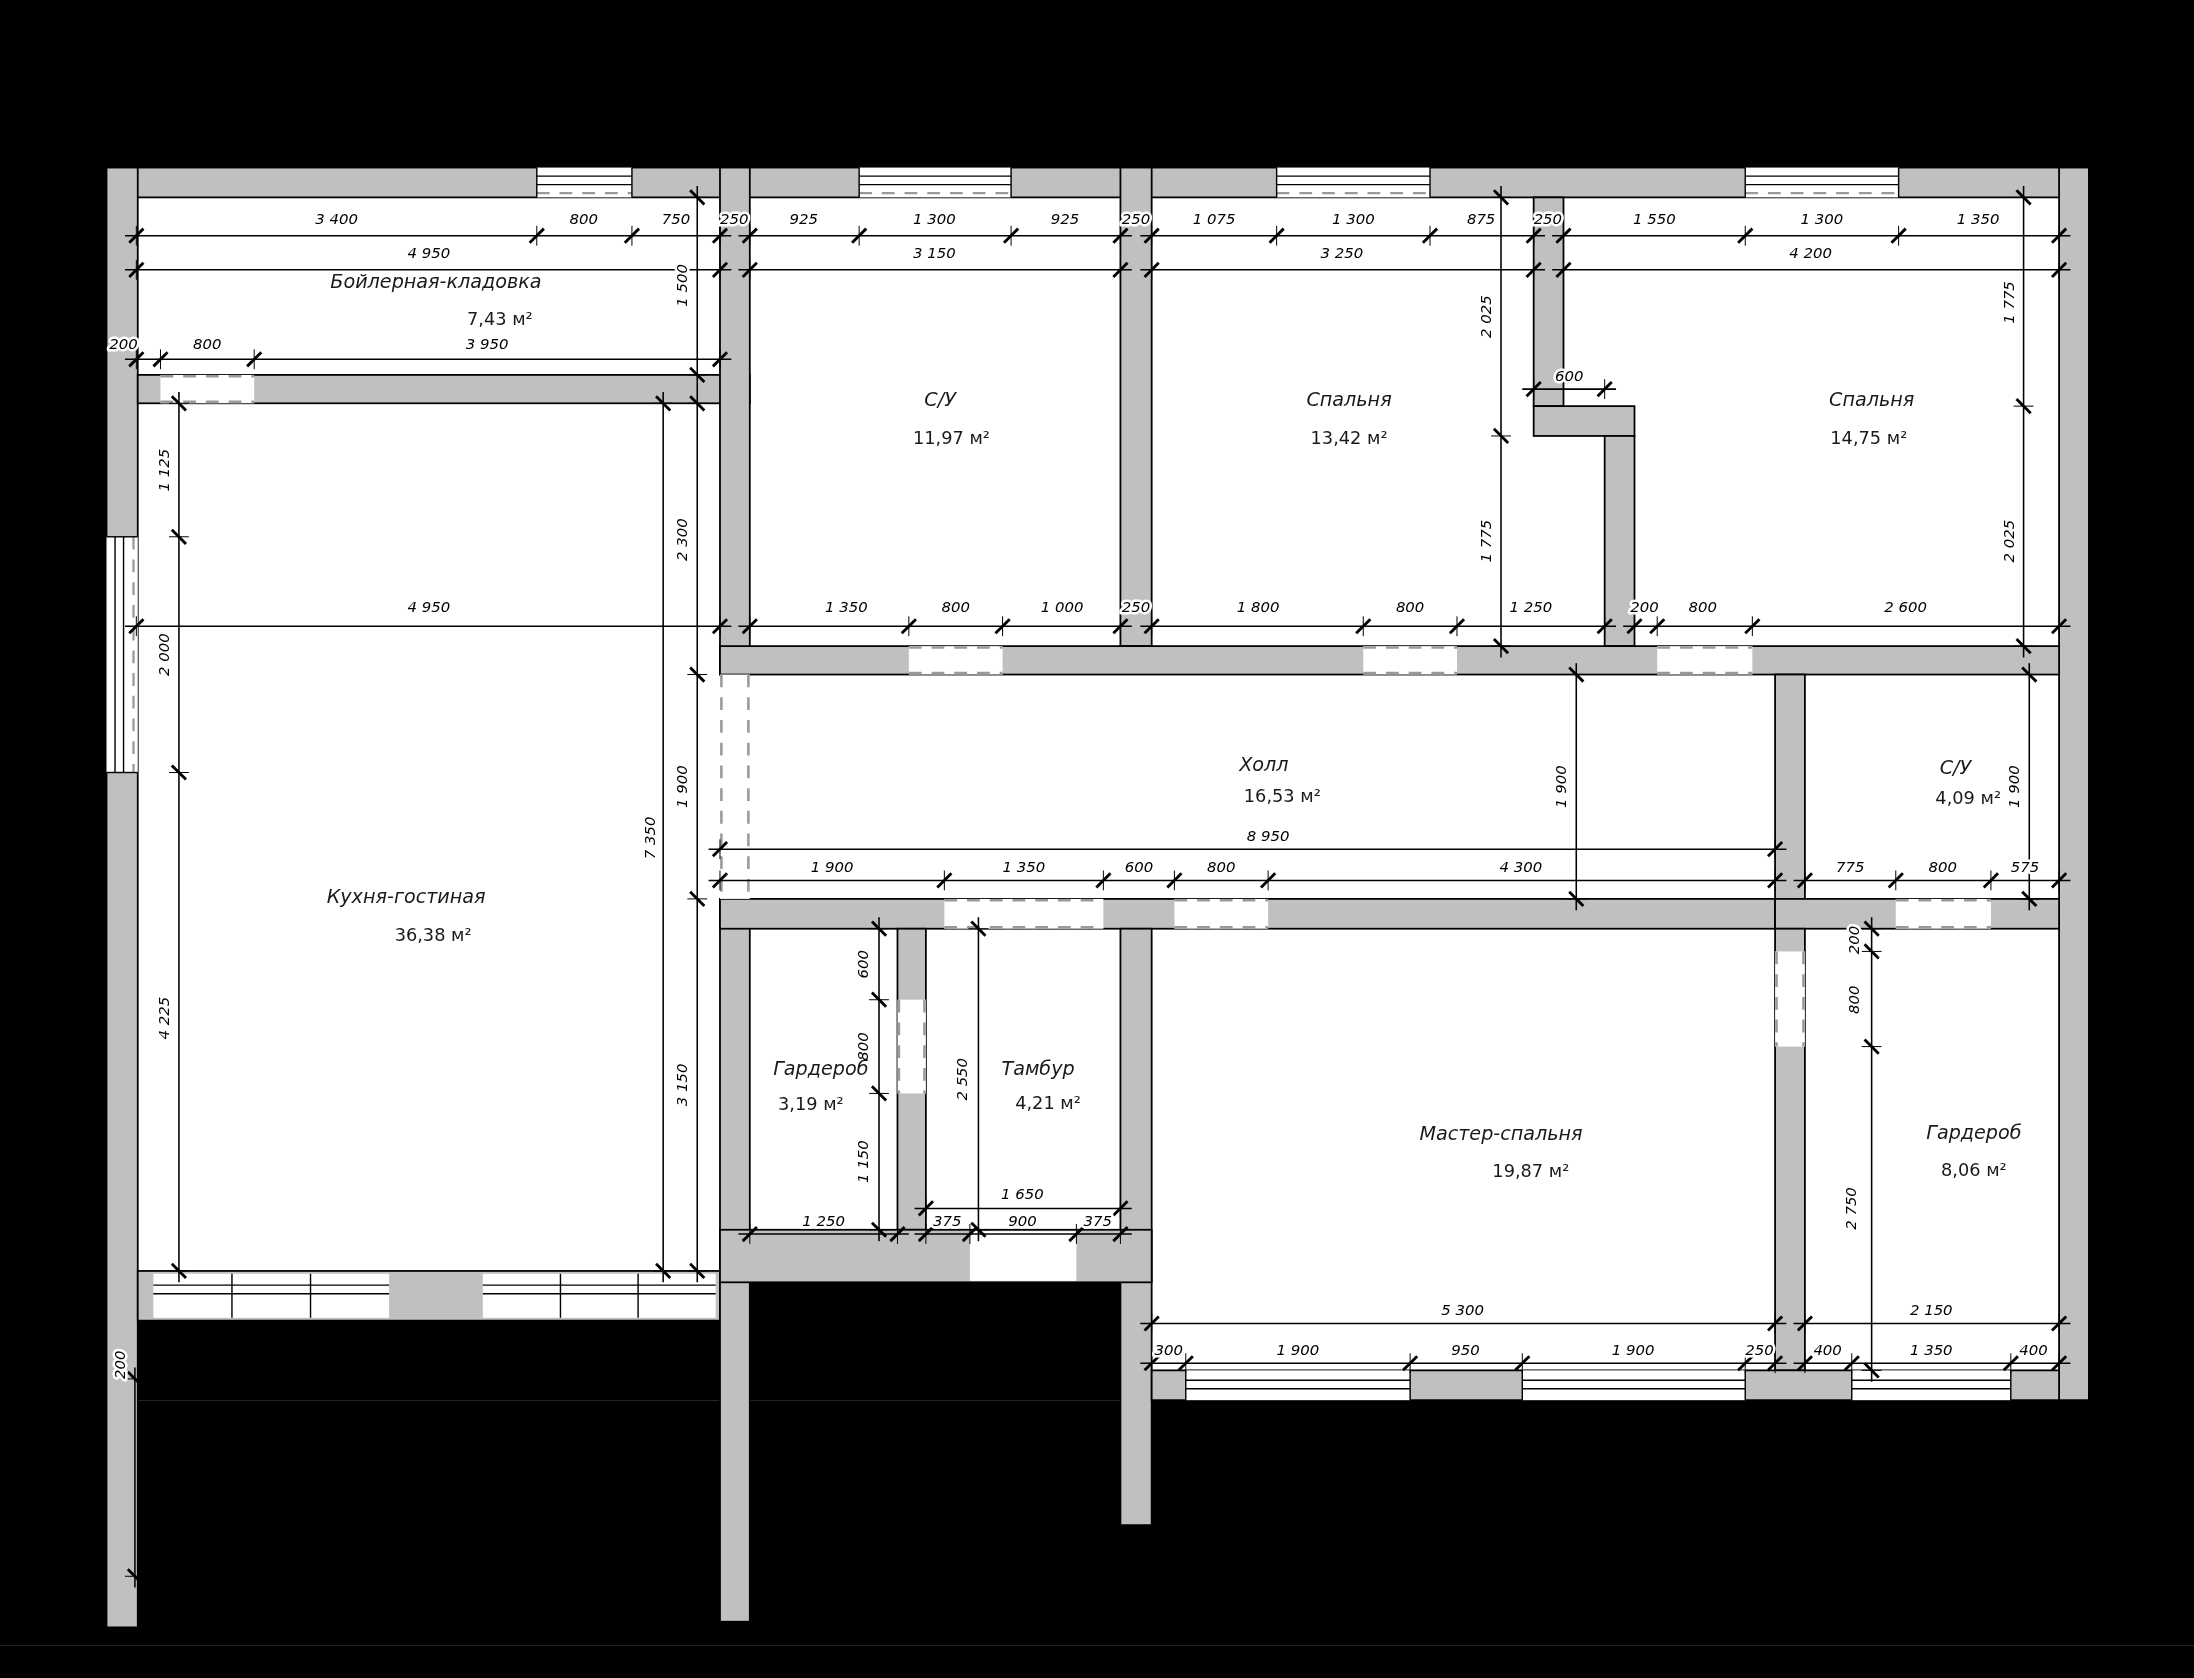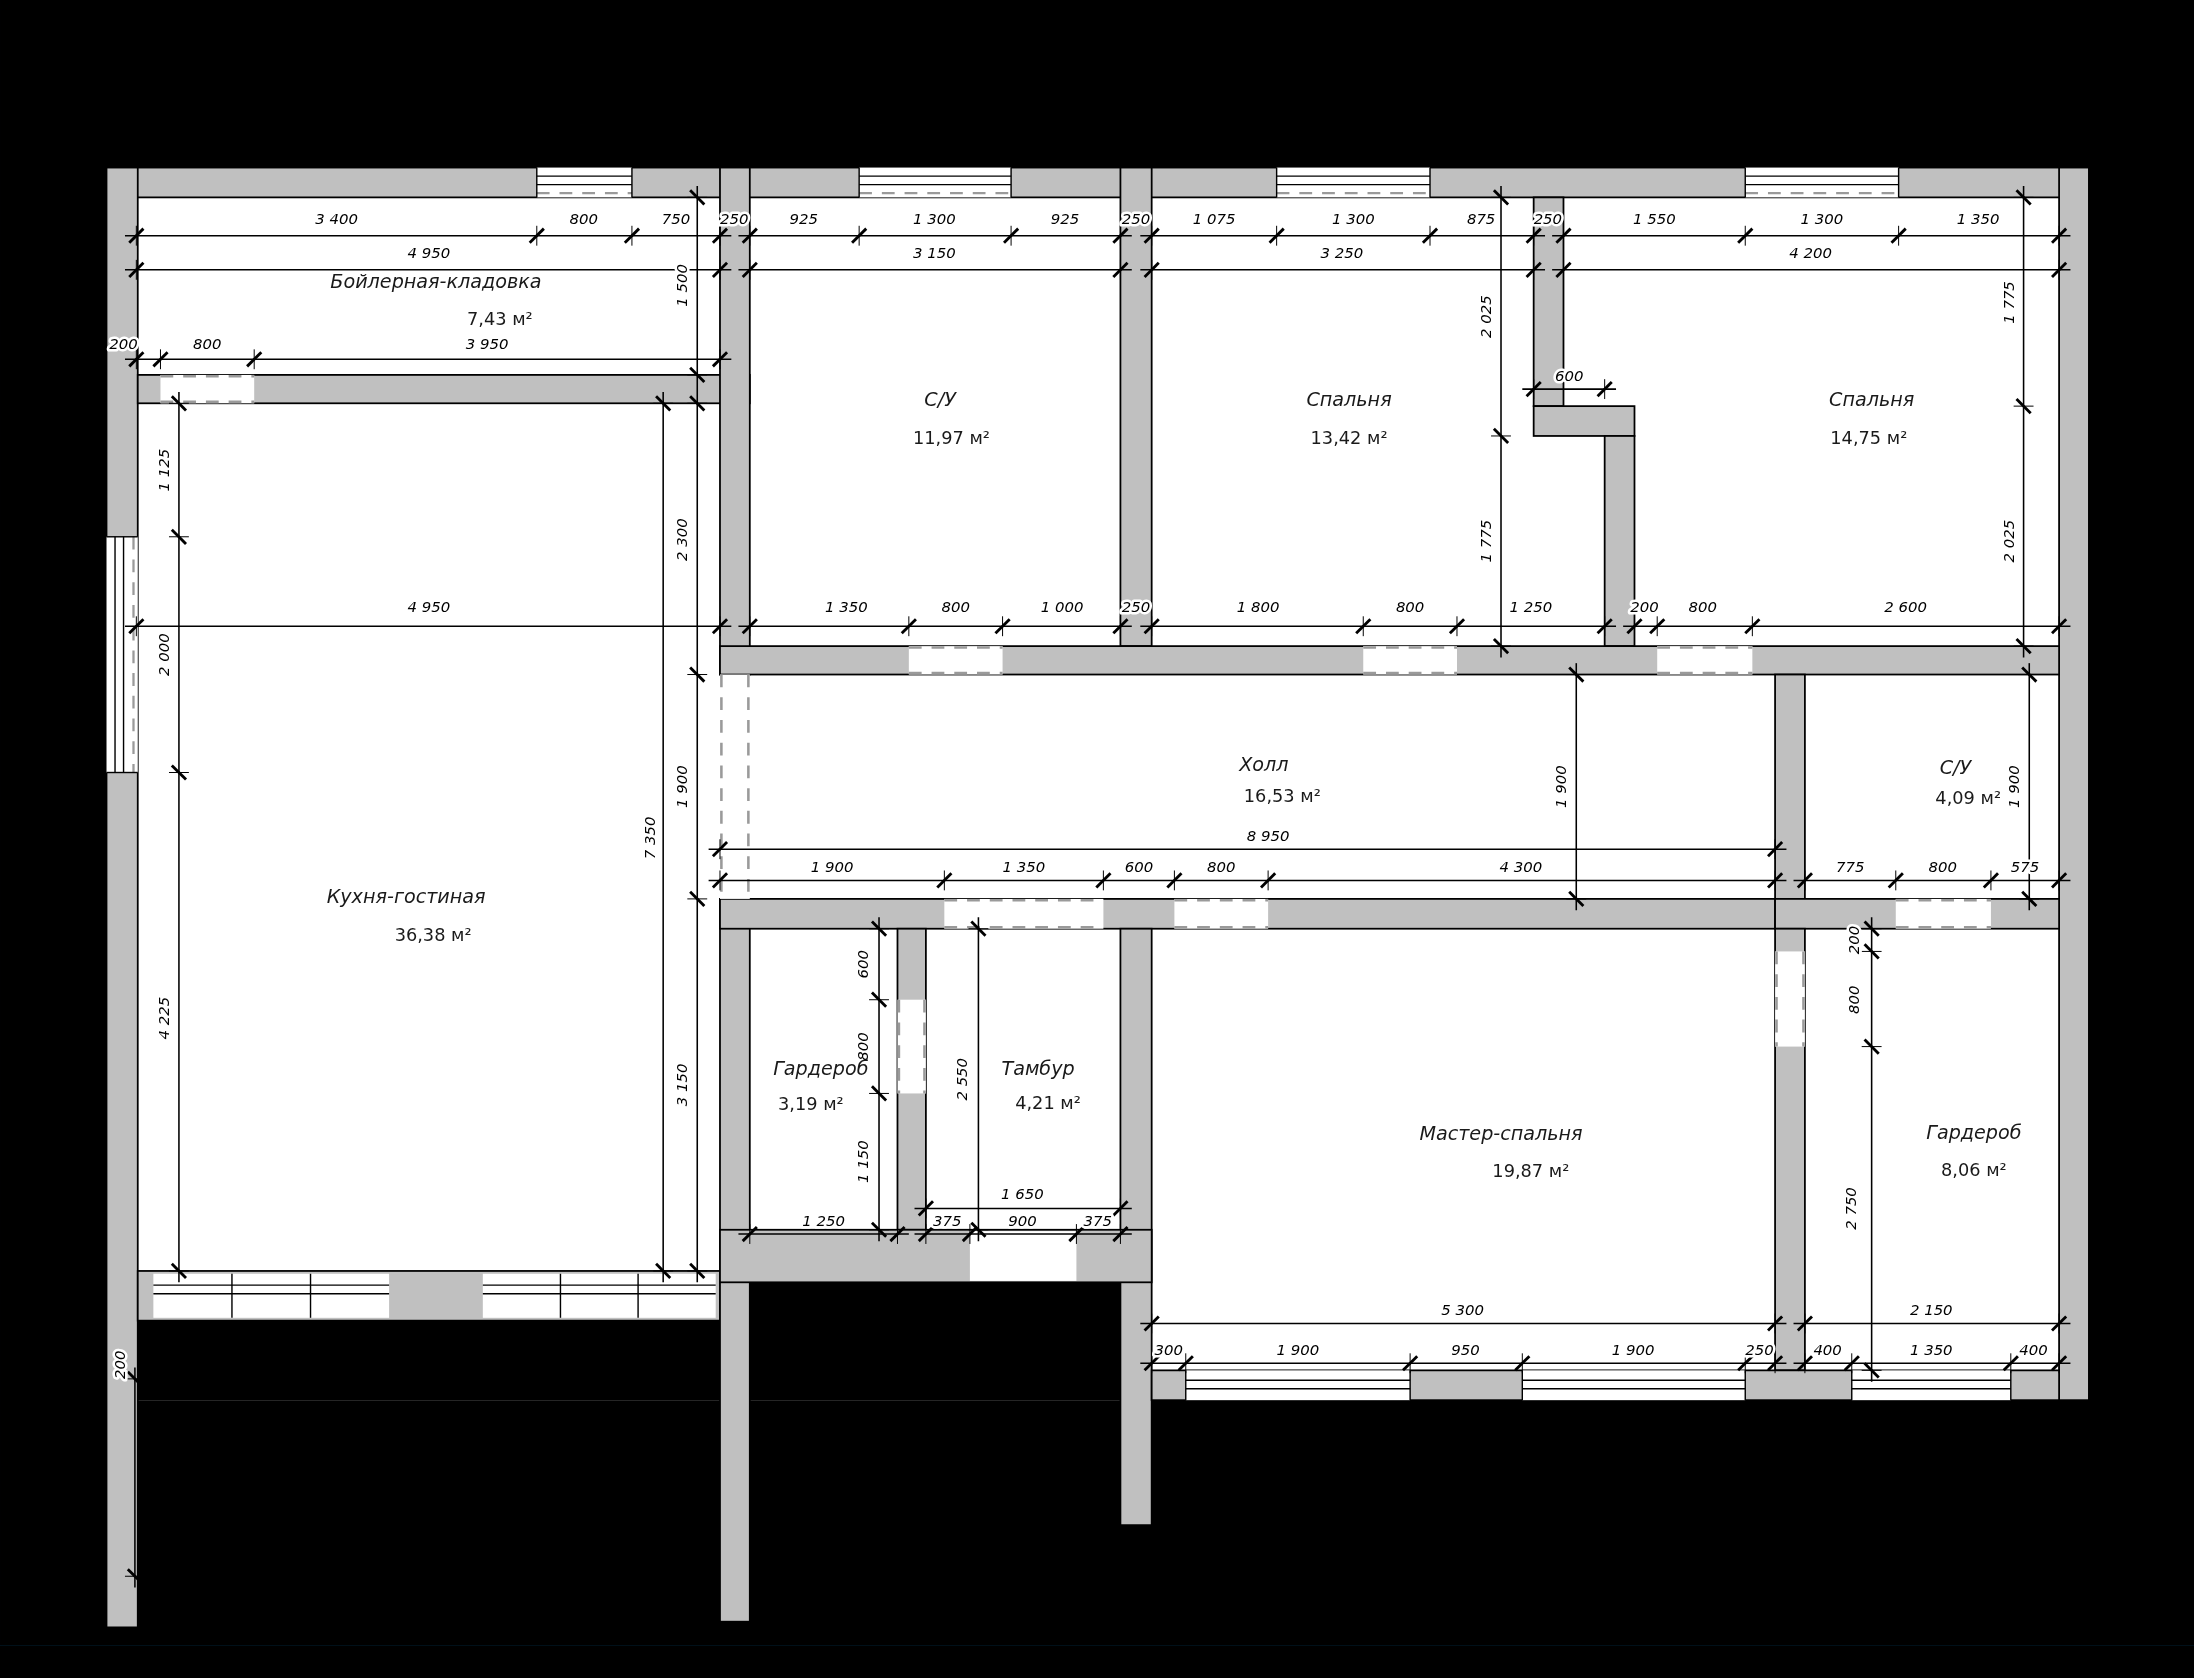--- a/index.html
+++ b/index.html
@@ -1,16 +1,16 @@
 <!DOCTYPE html>
 <html style="font-size:7px"><head>
 <meta charset="utf-8">
 <style>
   html,body{margin:0;padding:0;background:#000;}
-  .stage{width:100%;max-width:100%;background:#0369a1;}
+  .stage{width:100%;max-width:100%;background:#e5e5e5;}
   svg{display:block;width:100%;height:auto;}
   text{font-family:"DejaVu Sans","Liberation Sans",sans-serif;}
   .dim{font-size:10.5px;font-style:italic;fill:#000;paint-order:stroke;stroke:#fff;stroke-width:3.6px;stroke-linejoin:round;}
   .rname{font-size:13.5px;font-style:italic;fill:#1a1a1a;}
   .rarea{font-size:12.5px;fill:#1a1a1a;}
 </style>
 </head>
 <body>
 
 <div class="stage">

